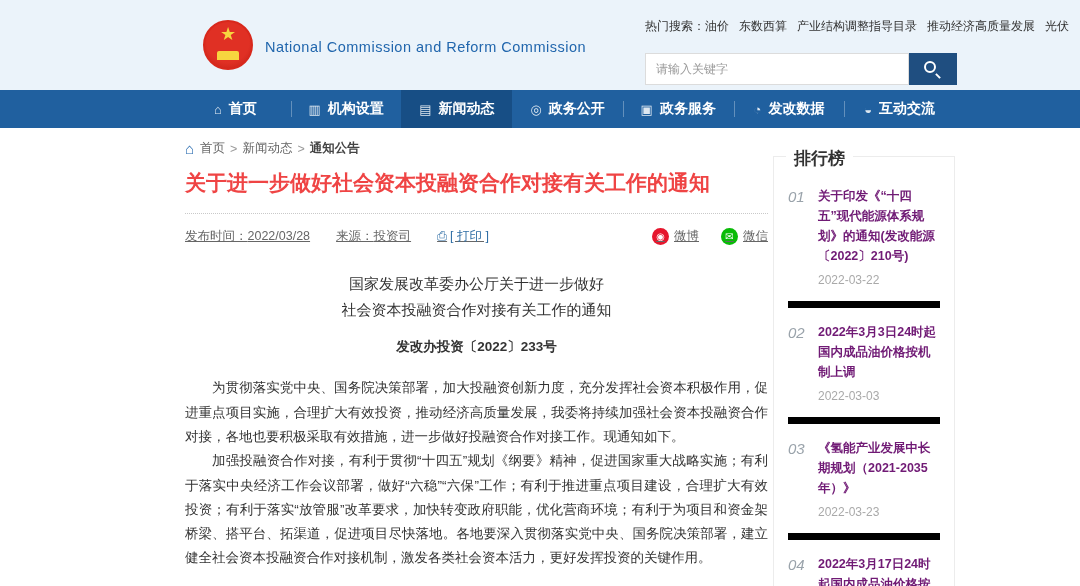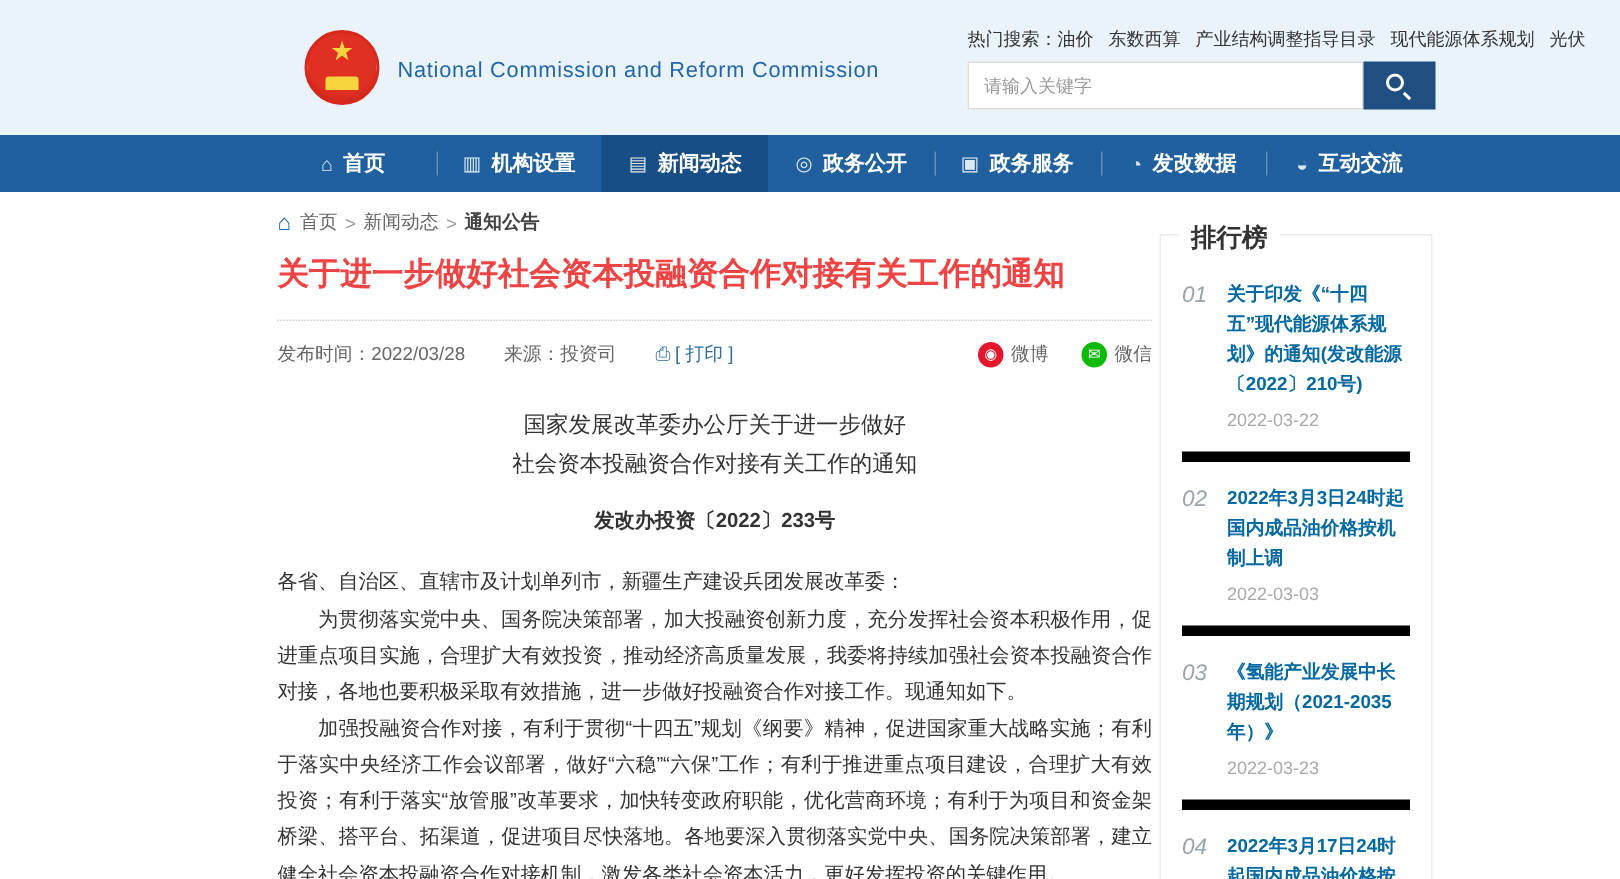--- a/index.html
+++ b/index.html
@@ -16,21 +16,21 @@
                   color:#f7d53f; font-size:18px; line-height:20px; }
   .emblem .gate { position:absolute; bottom:8px; left:50%; transform:translateX(-50%);
                   width:22px; height:9px; background:#f7d53f; border-radius:2px 2px 0 0; }
   .brand-text { margin-left:12px; }
   .brand-cn { font-size:27px; font-weight:bold; color:#2166ad; letter-spacing:1px; }
   .brand-en { font-size:14.5px; color:#2166ad; margin-top:3px; letter-spacing:0.5px; }
 
   .header-right { position:absolute; left:645px; top:18px; width:312px; }
   .hot-search { font-size:12px; color:#333; white-space:nowrap; }
   .hot-search .term { margin-right:10px; cursor:pointer; }
-  .search-row { margin-top:6px; display:flex;border-radius:13px; }
+  .search-row { margin-top:18px; display:flex;border-radius:13px; }
   .search-input { flex:1; height:32px; border:1px solid #dcdcdc; background:#fff;
                   font-size:12px; padding:0 10px; color:#333; outline:none; }
   .search-input::placeholder { color:#9a9a9a; }
   .search-btn { width:48px; height:32px; background:#1f4e80; border:none; cursor:pointer;
                 position:relative; }
   .mag { display:inline-block; width:12px; height:12px; border:2px solid #fff;
          border-radius:50%; position:absolute; left:15px; top:8px; }
   .mag::after { content:""; position:absolute; width:2px; height:6px; background:#fff;
                 transform:rotate(-45deg); left:11px; top:10px; }
 
@@ -51,21 +51,21 @@
   .breadcrumb { position:absolute; left:185px; top:12px; font-size:12.5px; color:#666;
                 display:flex; align-items:center; }
   .breadcrumb .home-ic { color:#2166ad; font-size:15px; margin-right:6px; }
   .breadcrumb .sep { margin:0 5px; color:#999; }
   .breadcrumb .crumb { cursor:pointer; }
   .breadcrumb .current { font-weight:bold; color:#444; }
 
   .main-col { position:absolute; left:185px; top:40px; width:583px; }
   .article-title { font-size:21px; font-weight:bold; color:#ef4444; line-height:1.4;
                    padding-bottom:16px; border-bottom:1px dotted #c9c9c9; }
-  .meta-row { display:flex; align-items:center; margin-top:14px; font-size:12.5px; color:#666; }
+  .meta-row { display:flex; align-items:center; margin-top:14px; font-size:12.5px; color:#666;text-decoration:underline; }
   .meta-row .blk { margin-right:26px; }
   .print { color:#2f6ea5; cursor:pointer; }
   .print .pic { margin-right:3px; }
   .share { margin-left:auto; display:flex; align-items:center; }
   .share .s-item { display:flex; align-items:center; margin-left:22px; cursor:pointer; color:#666; }
   .s-ic { width:17px; height:17px; border-radius:50%; color:#fff; font-size:10px;
           display:inline-flex; align-items:center; justify-content:center; margin-right:5px; }
   .s-weibo { background:#e6162d; }
   .s-wechat { background:#09bb07; }
 
@@ -82,39 +82,39 @@
   
   .sidebar { position:absolute; left:773px; top:28px; width:182px;
              border:1px solid #ececec; background:#fff; padding:0 14px 10px 14px; }
   .sidebar-title { display:inline-block; position:relative; top:-10px; left:-2px;
                    background:#fff; padding:0 8px; font-size:17px; font-weight:bold; color:#333; }
   .rank-item { padding:6px 0 14px 0; display:flex;justify-content:space-between; }
   .rank-item + .rank-item { border-top:7px solid #000000; padding-top:14px; }
   .rank-no { font-style:italic; color:#9aa3ab; font-size:15px; width:30px; flex:0 0 auto;
              line-height:1.4; }
   .rank-body { flex:1; }
-  .rank-title { font-size:12.5px; font-weight:bold; color:#0369a1; line-height:1.6; cursor:pointer; }
+  .rank-title { font-size:12.5px; font-weight:bold; color:#701a75; line-height:1.6; cursor:pointer; }
   .rank-date { font-size:12px; color:#a9a9a9; margin-top:7px; }
 </style>
 </head>
 <body>
 
 <div class="header">
   <div class="brand">
     <div class="emblem">
       <div class="star">★</div>
       <div class="gate"></div>
     </div>
     <div class="brand-text">
       <div class="brand-en">National Commission and Reform Commission</div>
     </div>
   </div>
   <div class="header-right">
     <div class="hot-search">
-      <span>热门搜索：</span><span class="term">油价</span><span class="term">东数西算</span><span class="term">产业结构调整指导目录</span><span class="term">现代能源体系规划</span><span class="term">光伏</span>
+      <span>热门搜索：</span><span class="term">油价</span><span class="term">东数西算</span><span class="term">产业结构调整指导目录</span><span class="term">推动经济高质量发展</span><span class="term">光伏</span>
     </div>
     <div class="search-row">
       <input class="search-input" placeholder="请输入关键字" style="">
       <button class="search-btn">
         <span class="mag"></span>
       </button>
     </div>
   </div>
 </div>
 
@@ -185,21 +185,20 @@
       </span>
     </div>
 
     <div class="doc-head">
       <div>国家发展改革委办公厅关于进一步做好</div>
       <div>社会资本投融资合作对接有关工作的通知</div>
     </div>
     <div class="doc-no">发改办投资〔2022〕233号</div>
 
     <div class="body-text">
-      <p class="salutation">各省、自治区、直辖市及计划单列市，新疆生产建设兵团发展改革委：</p>
       <p class="para">为贯彻落实党中央、国务院决策部署，加大投融资创新力度，充分发挥社会资本积极作用，促进重点项目实施，合理扩大有效投资，推动经济高质量发展，我委将持续加强社会资本投融资合作对接，各地也要积极采取有效措施，进一步做好投融资合作对接工作。现通知如下。</p>
       <p class="para">加强投融资合作对接，有利于贯彻“十四五”规划《纲要》精神，促进国家重大战略实施；有利于落实中央经济工作会议部署，做好“六稳”“六保”工作；有利于推进重点项目建设，合理扩大有效投资；有利于落实“放管服”改革要求，加快转变政府职能，优化营商环境；有利于为项目和资金架桥梁、搭平台、拓渠道，促进项目尽快落地。各地要深入贯彻落实党中央、国务院决策部署，建立健全社会资本投融资合作对接机制，激发各类社会资本活力，更好发挥投资的关键作用。</p>
 
     </div>
   </div>
 
   <div class="sidebar">
     <span class="sidebar-title">排行榜</span>
 
     <div class="rank-item">

